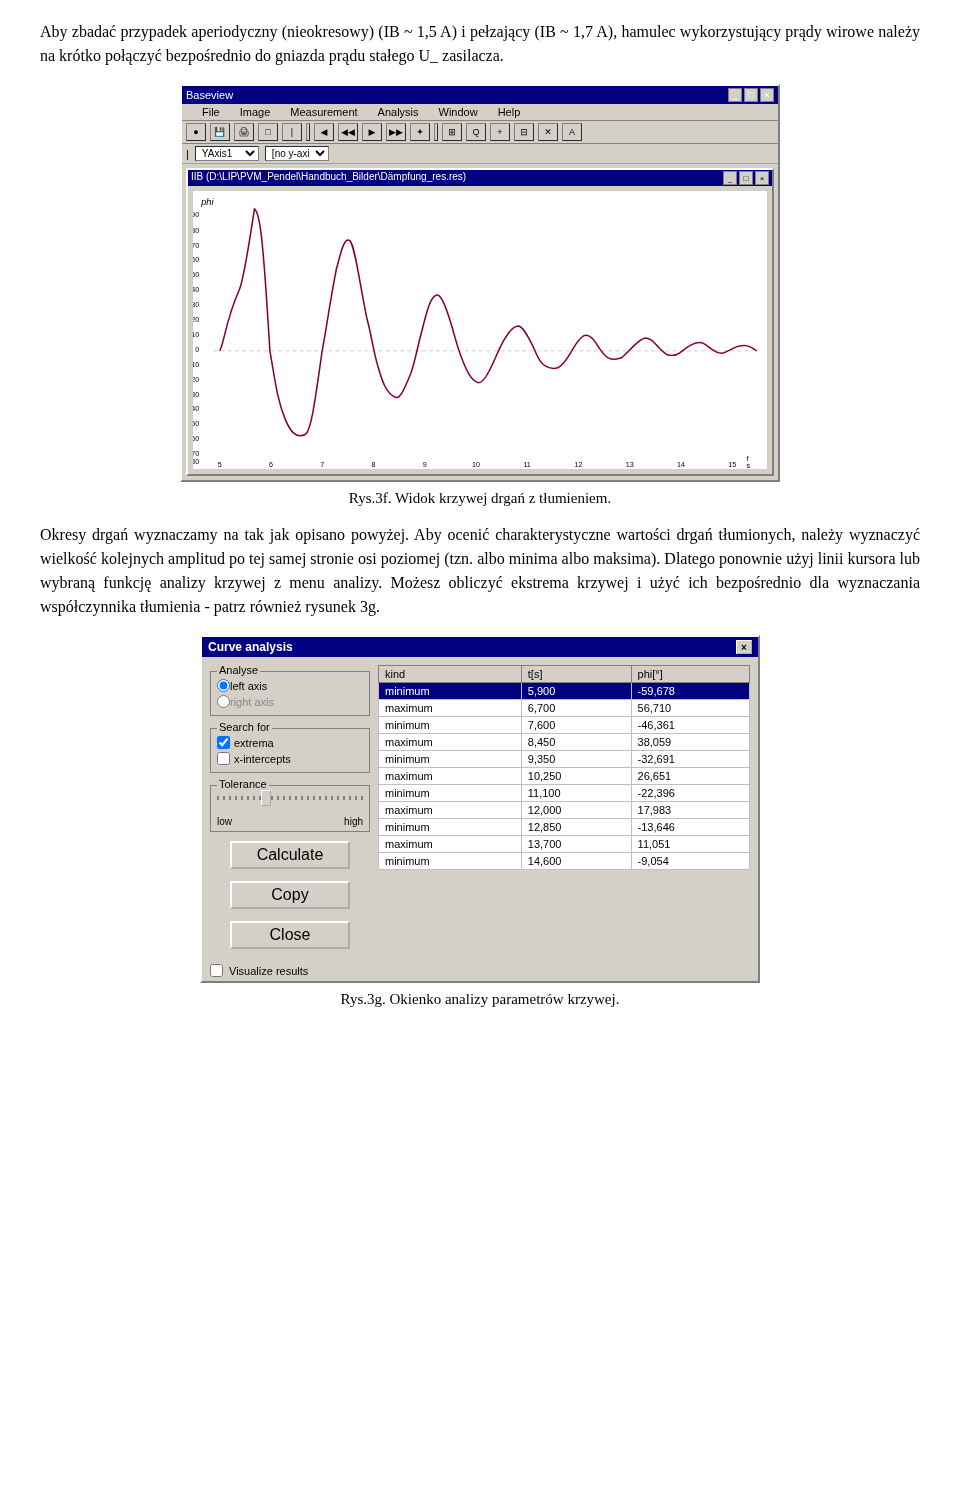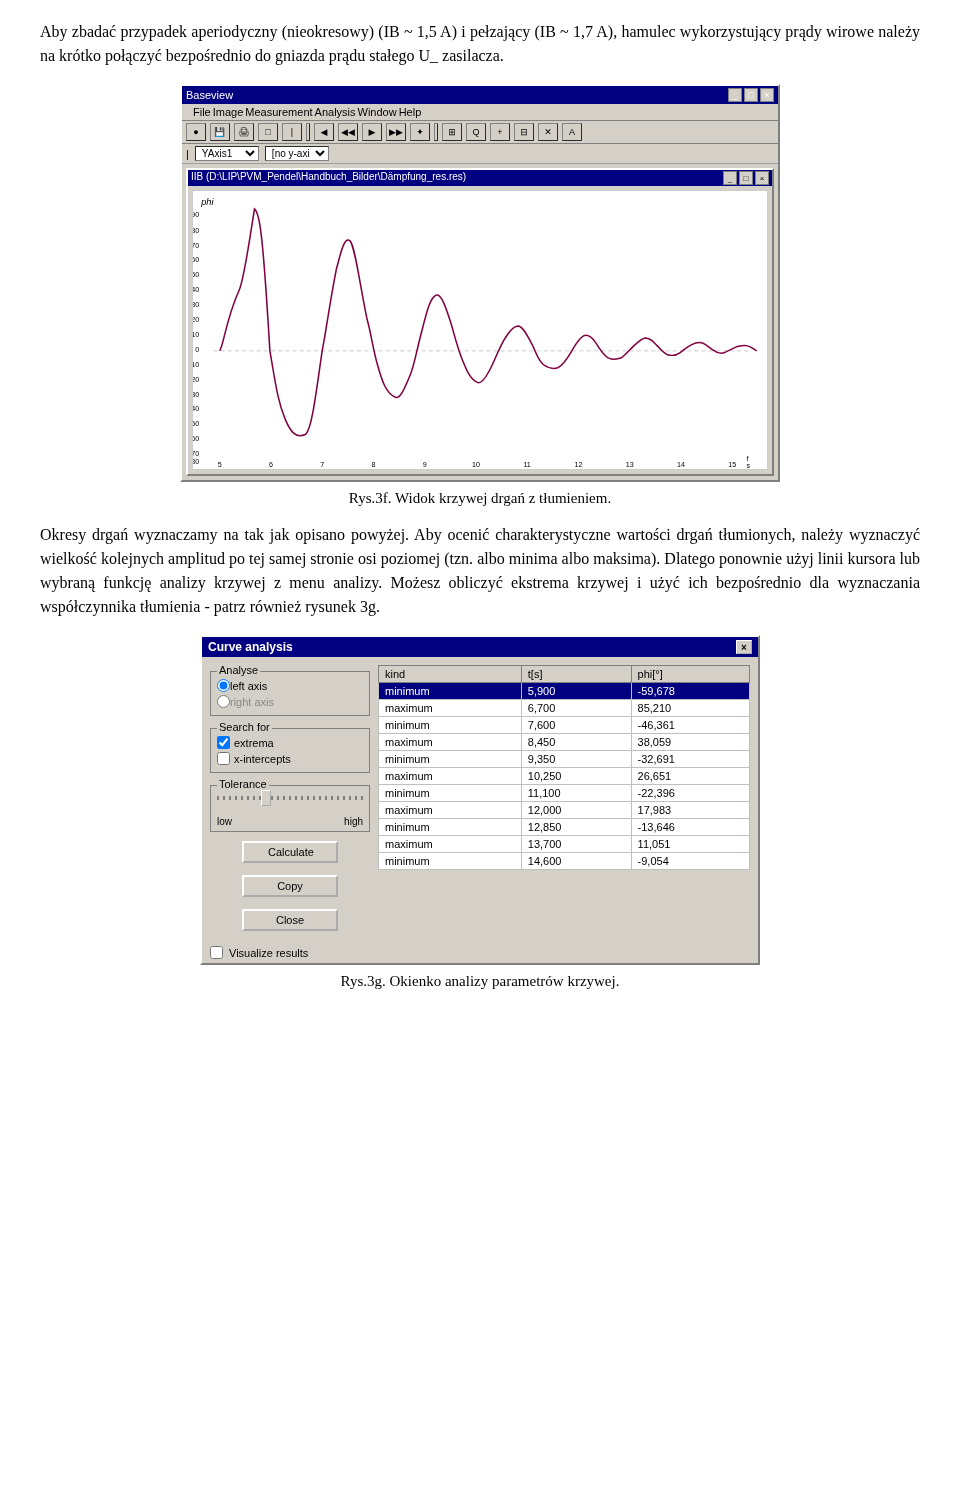--- a/index.html
+++ b/index.html
@@ -57,23 +57,23 @@
       border: 1px solid #808080;
       font-size: 9px;
       display: flex;
       align-items: center;
       justify-content: center;
       cursor: pointer;
     }
 
     .osc-menubar {
       background: #d4d0c8;
-      padding: 2px 11px;
-      display: flex;
-      gap: 2px;
+      padding: 2px 20px;
+      display: flex;
+      gap: 20px;
       font-size: 11px;
       border-bottom: 1px solid #808080;
     }
 
     .osc-toolbar {
       background: #d4d0c8;
       padding: 2px 4px;
       display: flex;
       gap: 4px;
       align-items: center;
@@ -281,25 +281,25 @@
     }
 
     .tolerance-labels {
       display: flex;
       justify-content: space-between;
       font-size: 10px;
       margin-top: 2px;
     }
 
     .dialog-btn {
-      width: 96px;
+      width: 120px;
       padding: 3px 24px;
       background: #d4d0c8;
       border: 2px outset #fff;
-      font-size: 11px;
+      font-size: 16px;
       text-align: center;
       margin: 3px auto;
       display: block;
       cursor: pointer;
       font-family: Arial, sans-serif;
     }
 
     
     .results-table {
       width: 100%;
@@ -565,21 +565,21 @@
           </thead>
           <tbody id="results-tbody">
           <tr class="selected">
                 <td>minimum</td>
                 <td>5,900</td>
                 <td>-59,678</td>
               </tr>
               <tr>
                 <td>maximum</td>
                 <td>6,700</td>
-                <td>85,210</td>
+                <td>56,710</td>
               </tr>
               <tr>
                 <td>minimum</td>
                 <td>7,600</td>
                 <td>-46,361</td>
               </tr>
               <tr>
                 <td>maximum</td>
                 <td>8,450</td>
                 <td>38,059</td>

